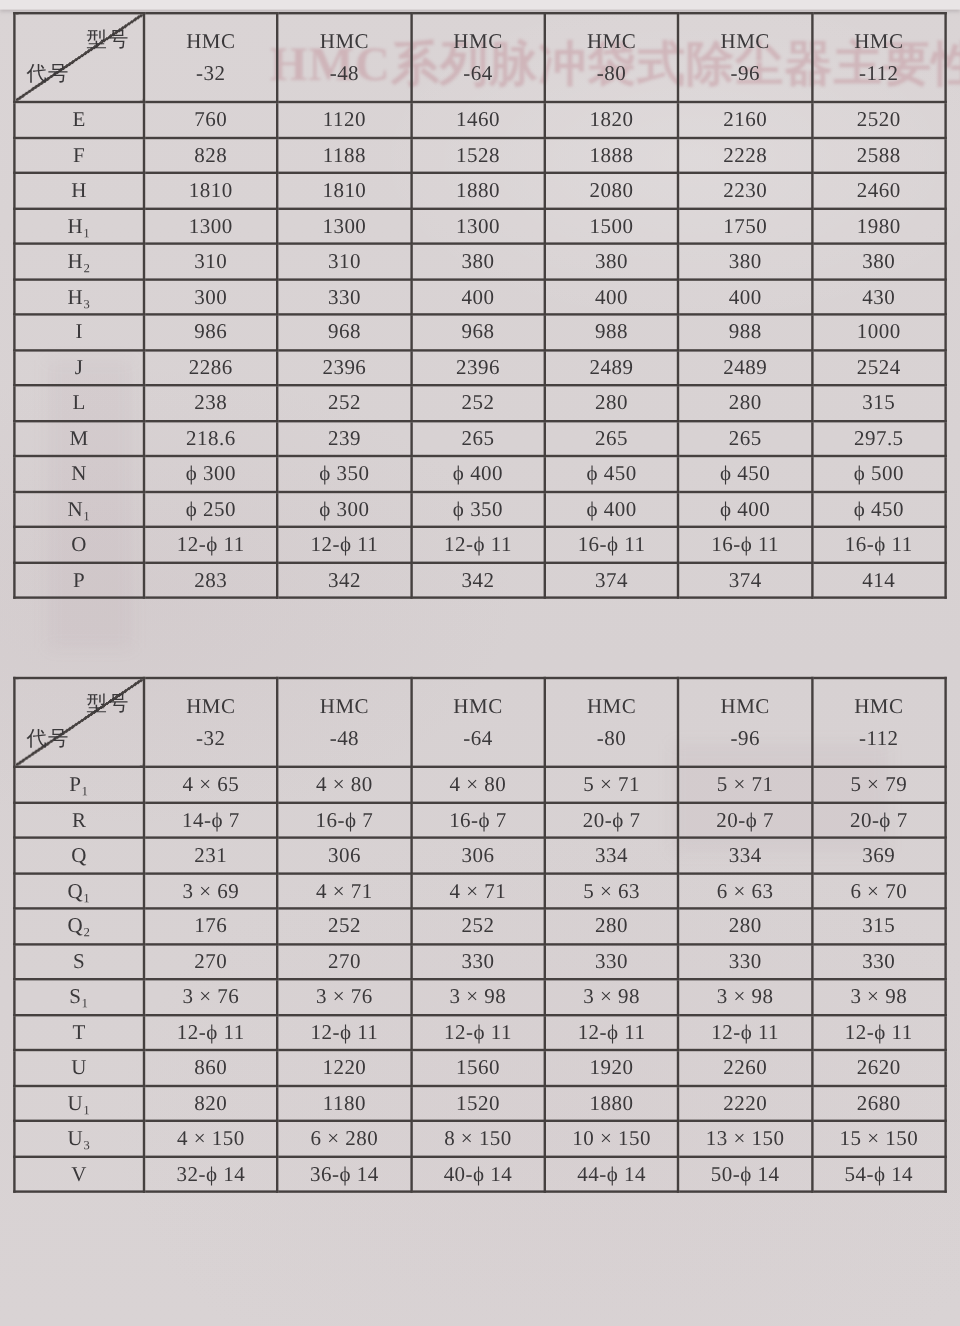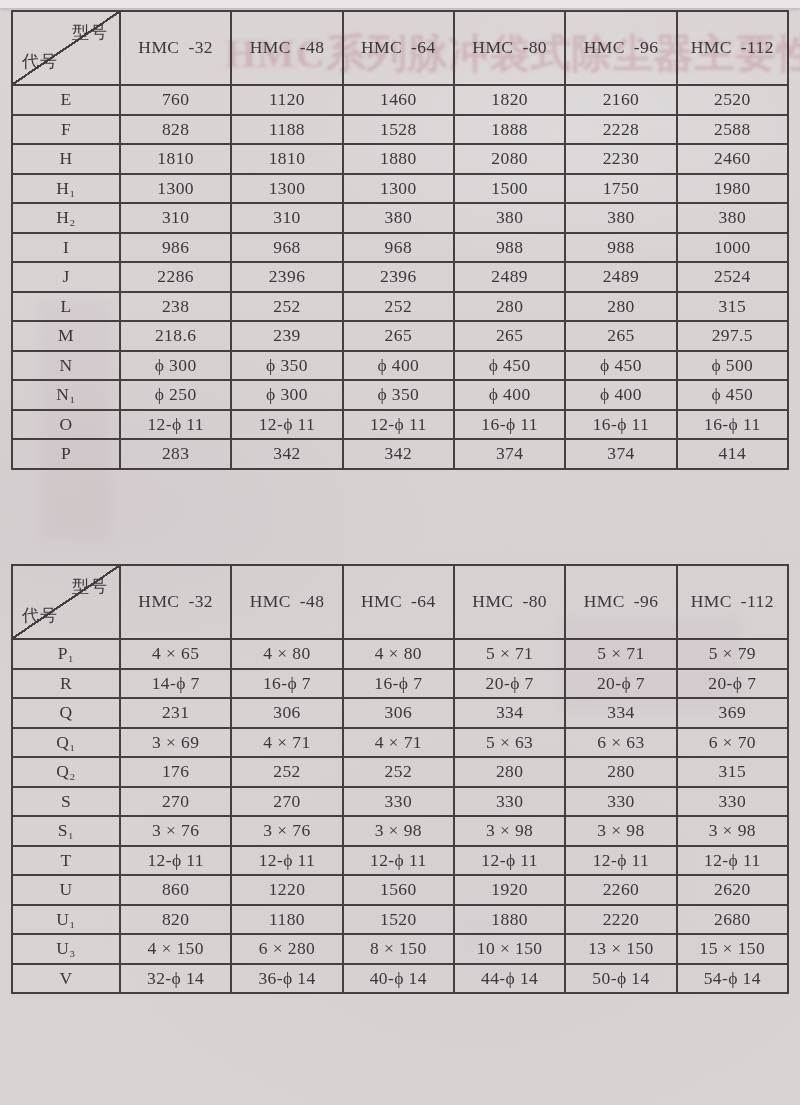--- a/index.html
+++ b/index.html
@@ -63,20 +63,21 @@
     font-size: 17.5px;
     letter-spacing: 0.4px;
     padding: 0;
     background: transparent;
     overflow: hidden;
   }
   .spec thead th { height: 72px; }
   .spec tbody td { height: 27.5px; }
   .th-inner {
     display: flex;
+    flex-direction: column;
     justify-content: center;
     align-items: center;
     gap: 9px;
     height: 100%;
     line-height: 1;
   }
   th.corner {
     position: relative;
     background: linear-gradient(to bottom right,
       transparent calc(50% - 1.1px),
@@ -197,20 +198,29 @@
       <tr>
         <td>H₂</td>
         <td>310</td>
         <td>310</td>
         <td>380</td>
         <td>380</td>
         <td>380</td>
         <td>380</td>
       </tr>
       <tr>
+        <td>H₃</td>
+        <td>300</td>
+        <td>330</td>
+        <td>400</td>
+        <td>400</td>
+        <td>400</td>
+        <td>430</td>
+      </tr>
+      <tr>
         <td>I</td>
         <td>986</td>
         <td>968</td>
         <td>968</td>
         <td>988</td>
         <td>988</td>
         <td>1000</td>
       </tr>
       <tr>
         <td>J</td>

